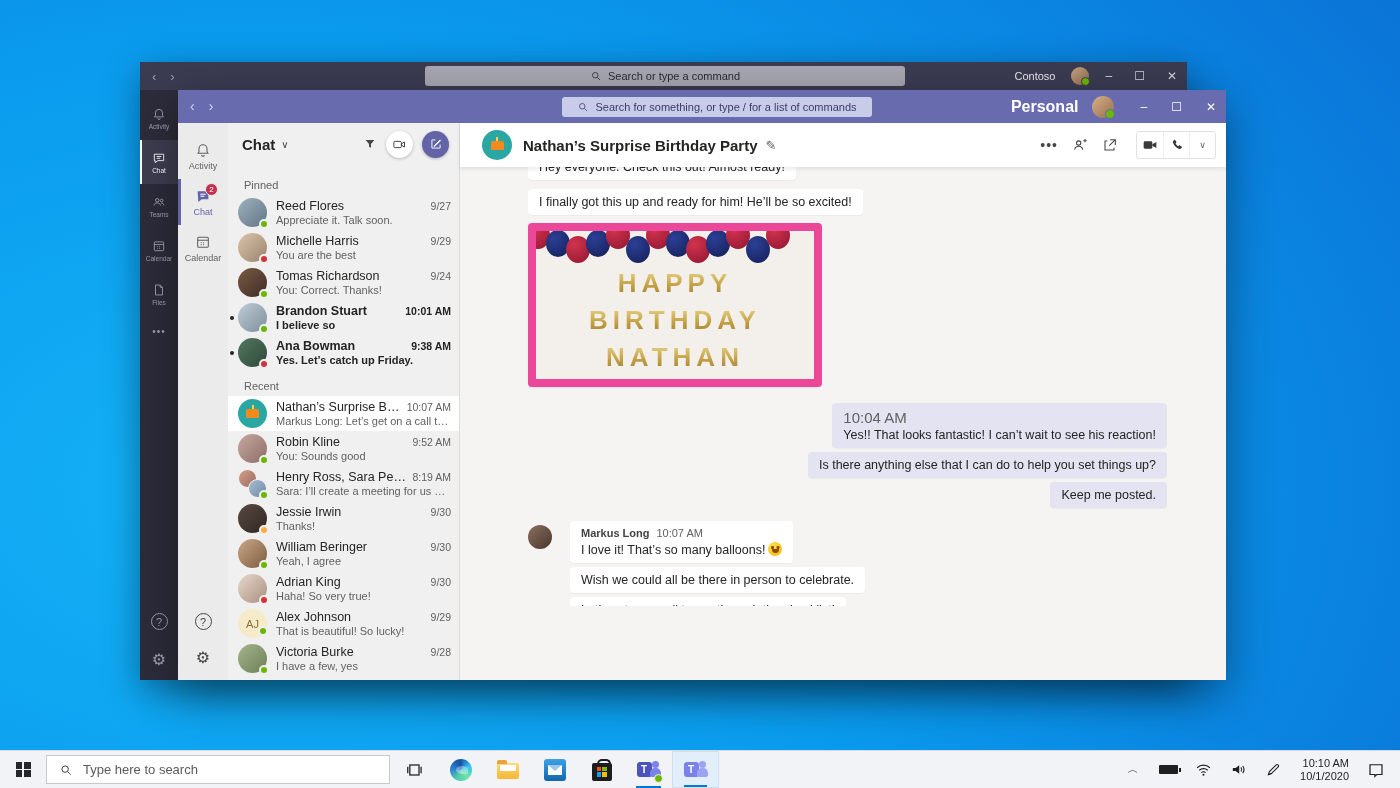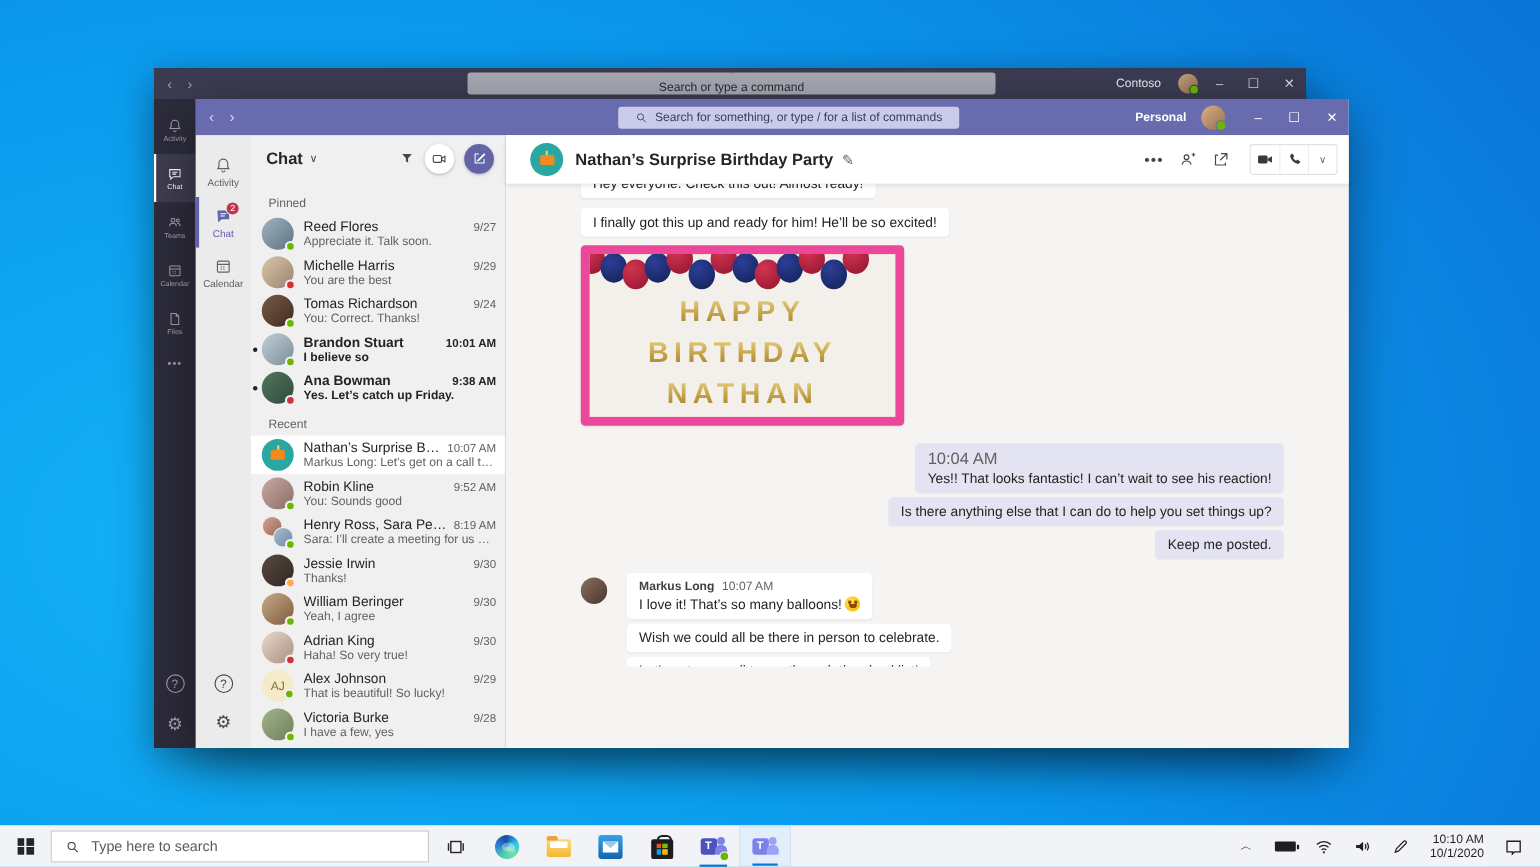--- a/index.html
+++ b/index.html
@@ -9,42 +9,42 @@
 
   
   .ic { width:16px; height:16px; stroke:currentColor; fill:none; stroke-width:1.6; display:block; }
 
   
   .win-back { position:absolute; left:140px; top:62px; width:1047px; height:618px;
     box-shadow:0 10px 34px rgba(0,0,0,.38); background:#26252f; }
   .tb-back { position:absolute; left:0; top:0; right:0; height:28px; background:#3b3c52; display:flex; align-items:center; color:#c8c8d2; }
   .tb-back .nav { margin-left:12px; display:flex; gap:14px; font-size:13px; color:#9fa0b4; }
   .tb-back .sbox { position:absolute; left:285px; top:4px; width:480px; height:20px; background:#a7a8b2; border-radius:3px;
-    display:flex; align-items:center; justify-content:center; gap:6px; color:#2b2b33; font-size:11px;flex-direction:column; }
+    display:flex; align-items:center; justify-content:center; gap:6px; color:#2b2b33; font-size:11px; }
   .tb-back .right { position:absolute; right:10px; display:flex; align-items:center; gap:16px; font-size:11px; color:#e8e8ee; }
   .tb-back .ctl { display:flex; gap:22px; font-size:12px; color:#d7d7df; }
   .avatar-s { width:18px; height:18px; border-radius:50%; background:linear-gradient(135deg,#caa584,#8d6b4e); position:relative; }
   .avatar-s::after { content:""; position:absolute; right:-1px; bottom:-1px; width:7px; height:7px; border-radius:50%; background:#6bb700; border:1.5px solid #3b3c52; }
   .rail-back { position:absolute; left:0; top:28px; width:38px; bottom:0; background:#2d2c3b; color:#a3a2b2; }
   .rb-item { height:44px; display:flex; flex-direction:column; align-items:center; justify-content:center; gap:2px; font-size:6.5px; cursor:pointer; }
   .rb-item.sel { background:#3f3e52; box-shadow:inset 2px 0 0 #fff; color:#fff; }
   .rb-dots { height:30px; display:flex; align-items:center; justify-content:center; font-size:10px; letter-spacing:1px; }
   .rb-bottom { position:absolute; bottom:12px; left:0; right:0; display:flex; flex-direction:column; align-items:center; gap:22px; }
   .qmark { width:17px; height:17px; border:1.3px solid currentColor; border-radius:50%; font-size:11px; display:flex; align-items:center; justify-content:center; }
   .gear { font-size:16px; line-height:1; }
 
   
   .win { position:absolute; left:178px; top:90px; width:1048px; height:590px; background:#f0f0f0;
     box-shadow:0 14px 44px rgba(0,0,0,.42); }
   .tb { position:absolute; left:0; top:0; right:0; height:33px; background:#686cae; color:#fff; }
   .tb .nav { position:absolute; left:12px; top:8px; display:flex; gap:14px; font-size:14px; color:#d4d5ec; }
   .tb .sbox { position:absolute; left:384px; top:7px; width:310px; height:20px; background:#c9cce9; border-radius:3px;
     display:flex; align-items:center; justify-content:center; gap:6px; color:#3a3c63; font-size:11px; }
   .tb .right { position:absolute; right:10px; top:0; height:33px; display:flex; align-items:center; gap:14px; }
-  .tb .acct { font-size:11px; font-weight:bold; }
+  .tb .acct { font-size:16px; font-weight:bold; }
   .avatar-p { width:22px; height:22px; border-radius:50%; background:linear-gradient(135deg,#d9b08a,#946e4c); position:relative; }
   .avatar-p::after { content:""; position:absolute; right:-1px; bottom:-1px; width:8px; height:8px; border-radius:50%; background:#6bb700; border:1.5px solid #686cae; }
   .tb .ctl { display:flex; gap:24px; font-size:12px; margin-left:12px; }
   .tb .ctl span { cursor:pointer; }
 
   .body { position:absolute; top:33px; left:0; right:0; bottom:0; display:flex; }
 
   
   .rail2 { width:50px; background:#ebebeb; position:relative; color:#484644; flex:none; }
   .r2-item { height:46px; display:flex; flex-direction:column; align-items:center; justify-content:center; gap:3px; font-size:9px; color:#616161; cursor:pointer; position:relative; }

